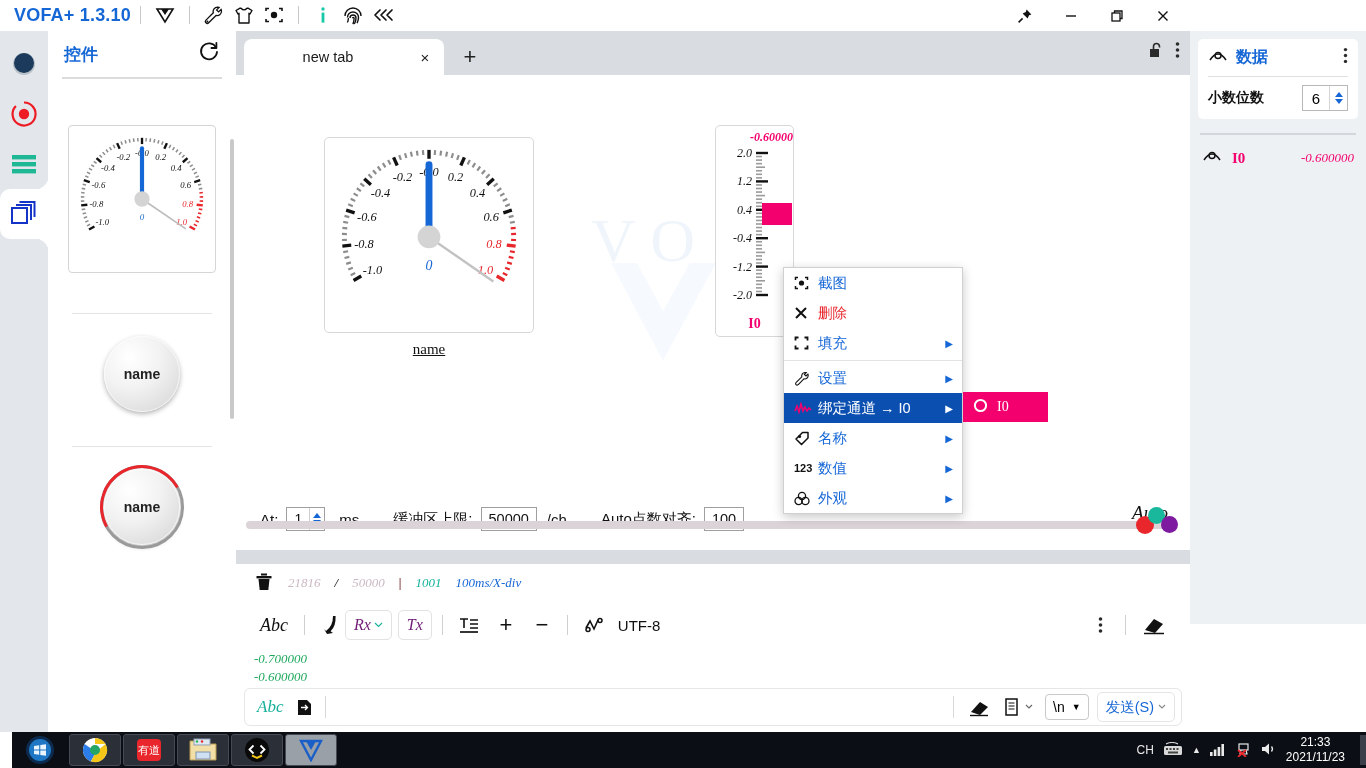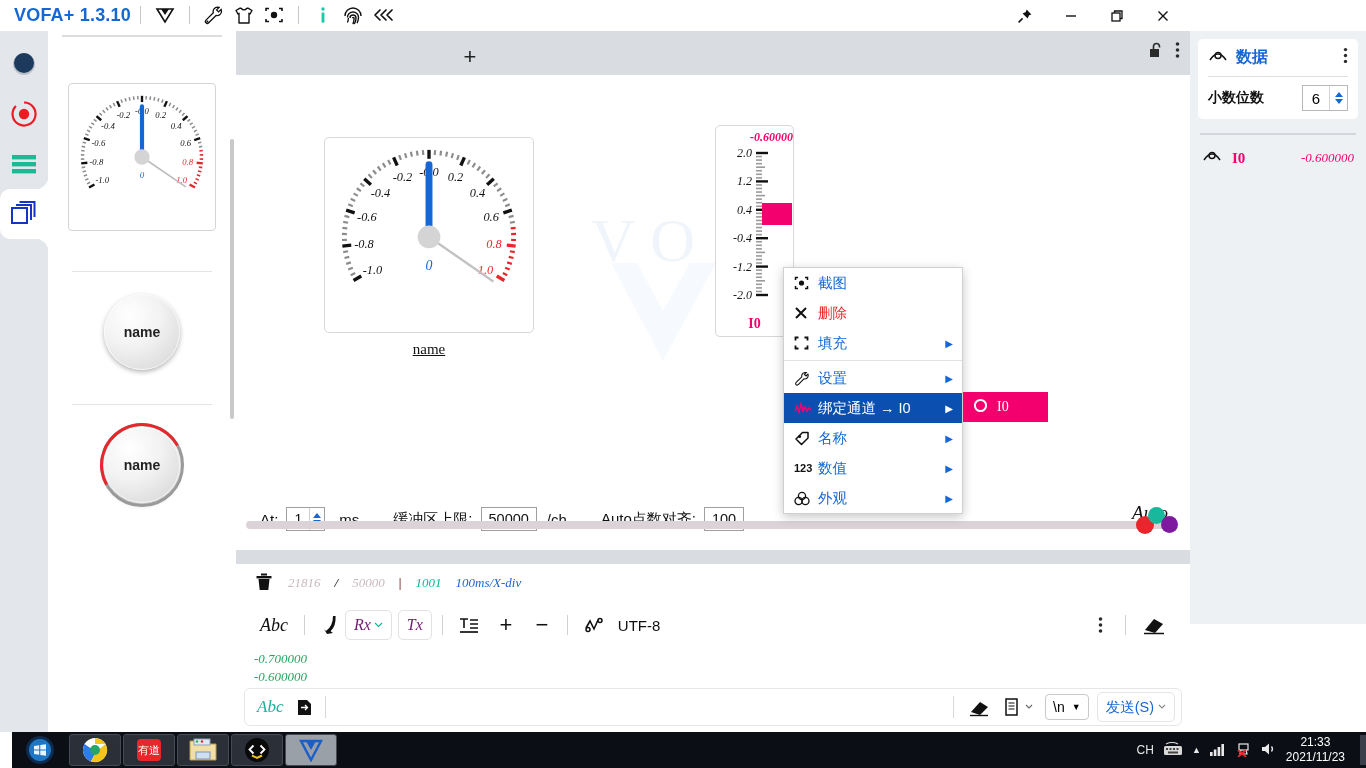--- a/index.html
+++ b/index.html
@@ -429,20 +429,29 @@
     <div class="rail-item active">
       <svg width="30" height="30" viewBox="0 0 30 30">
           <rect x="3" y="9" width="15" height="15" fill="none" stroke="#1433c7" stroke-width="2"></rect>
           <path d="M7 6 H22 V21" fill="none" stroke="#1433c7" stroke-width="2"></path>
           <path d="M10.5 3 H25.5 V18" fill="none" stroke="#1433c7" stroke-width="2"></path>
         </svg>
     </div>
   </div>
 
   <div class="palette">
+    <div class="palette-head">
+      <span class="palette-title">控件</span>
+      <span style="cursor:pointer;">
+        <svg width="22" height="22" viewBox="0 0 22 22">
+            <path d="M18 6.4 A8 8 0 1 0 19 11" fill="none" stroke="#111" stroke-width="1.8" stroke-linecap="round"></path>
+            <path d="M18.4 2 V7 H13.4" fill="none" stroke="#111" stroke-width="1.8" stroke-linecap="round" stroke-linejoin="round"></path>
+          </svg>
+      </span>
+    </div>
     <div class="palette-rule"></div>
 
     <div class="pal-item" style="margin-top:46px;">
       <div class="pal-card">
         <svg width="146" height="146" viewBox="0 0 210 210">
           <g id="palGaugeTicks">
               <line x1="28.7897644669694" y1="149" x2="36.58399310102935" y2="144.5" stroke="#111" stroke-width="3.4"></line>
               <line x1="25.906123925673285" y1="143.57666091743877" x2="30.40009415716912" y2="141.3848051834934" stroke="#8d8d8d" stroke-width="2.2"></line>
               <line x1="23.407820798122714" y1="137.96538022060025" x2="28.043740070956645" y2="136.0923472535207" stroke="#8d8d8d" stroke-width="2.2"></line>
               <line x1="21.307026566026494" y1="132.1934955049954" x2="26.062309147502262" y2="130.64841053312065" stroke="#8d8d8d" stroke-width="2.2"></line>
@@ -539,20 +548,24 @@
         <span class="knob-arc"></span>
         <span style="position:relative;">name</span>
       </div>
     </div>
     <div class="pal-scroll"></div>
   </div>
 
   <div class="main">
 
     <div class="tabstrip">
+      <div class="tab">
+        <span class="tab-label">new tab</span>
+        <span class="tab-close">×</span>
+      </div>
       <div class="tab-add">+</div>
       <div class="tab-right">
         <span class="ti">
           <svg width="18" height="18" viewBox="0 0 18 18">
               <rect x="3" y="8" width="9" height="8" fill="#2b2b2b"></rect>
               <path d="M6.5 8 V5.5 a3 3 0 0 1 6 0 V6.6" fill="none" stroke="#2b2b2b" stroke-width="1.6"></path>
             </svg>
         </span>
         <span class="ti">
           <svg width="5" height="18" viewBox="0 0 5 18">

